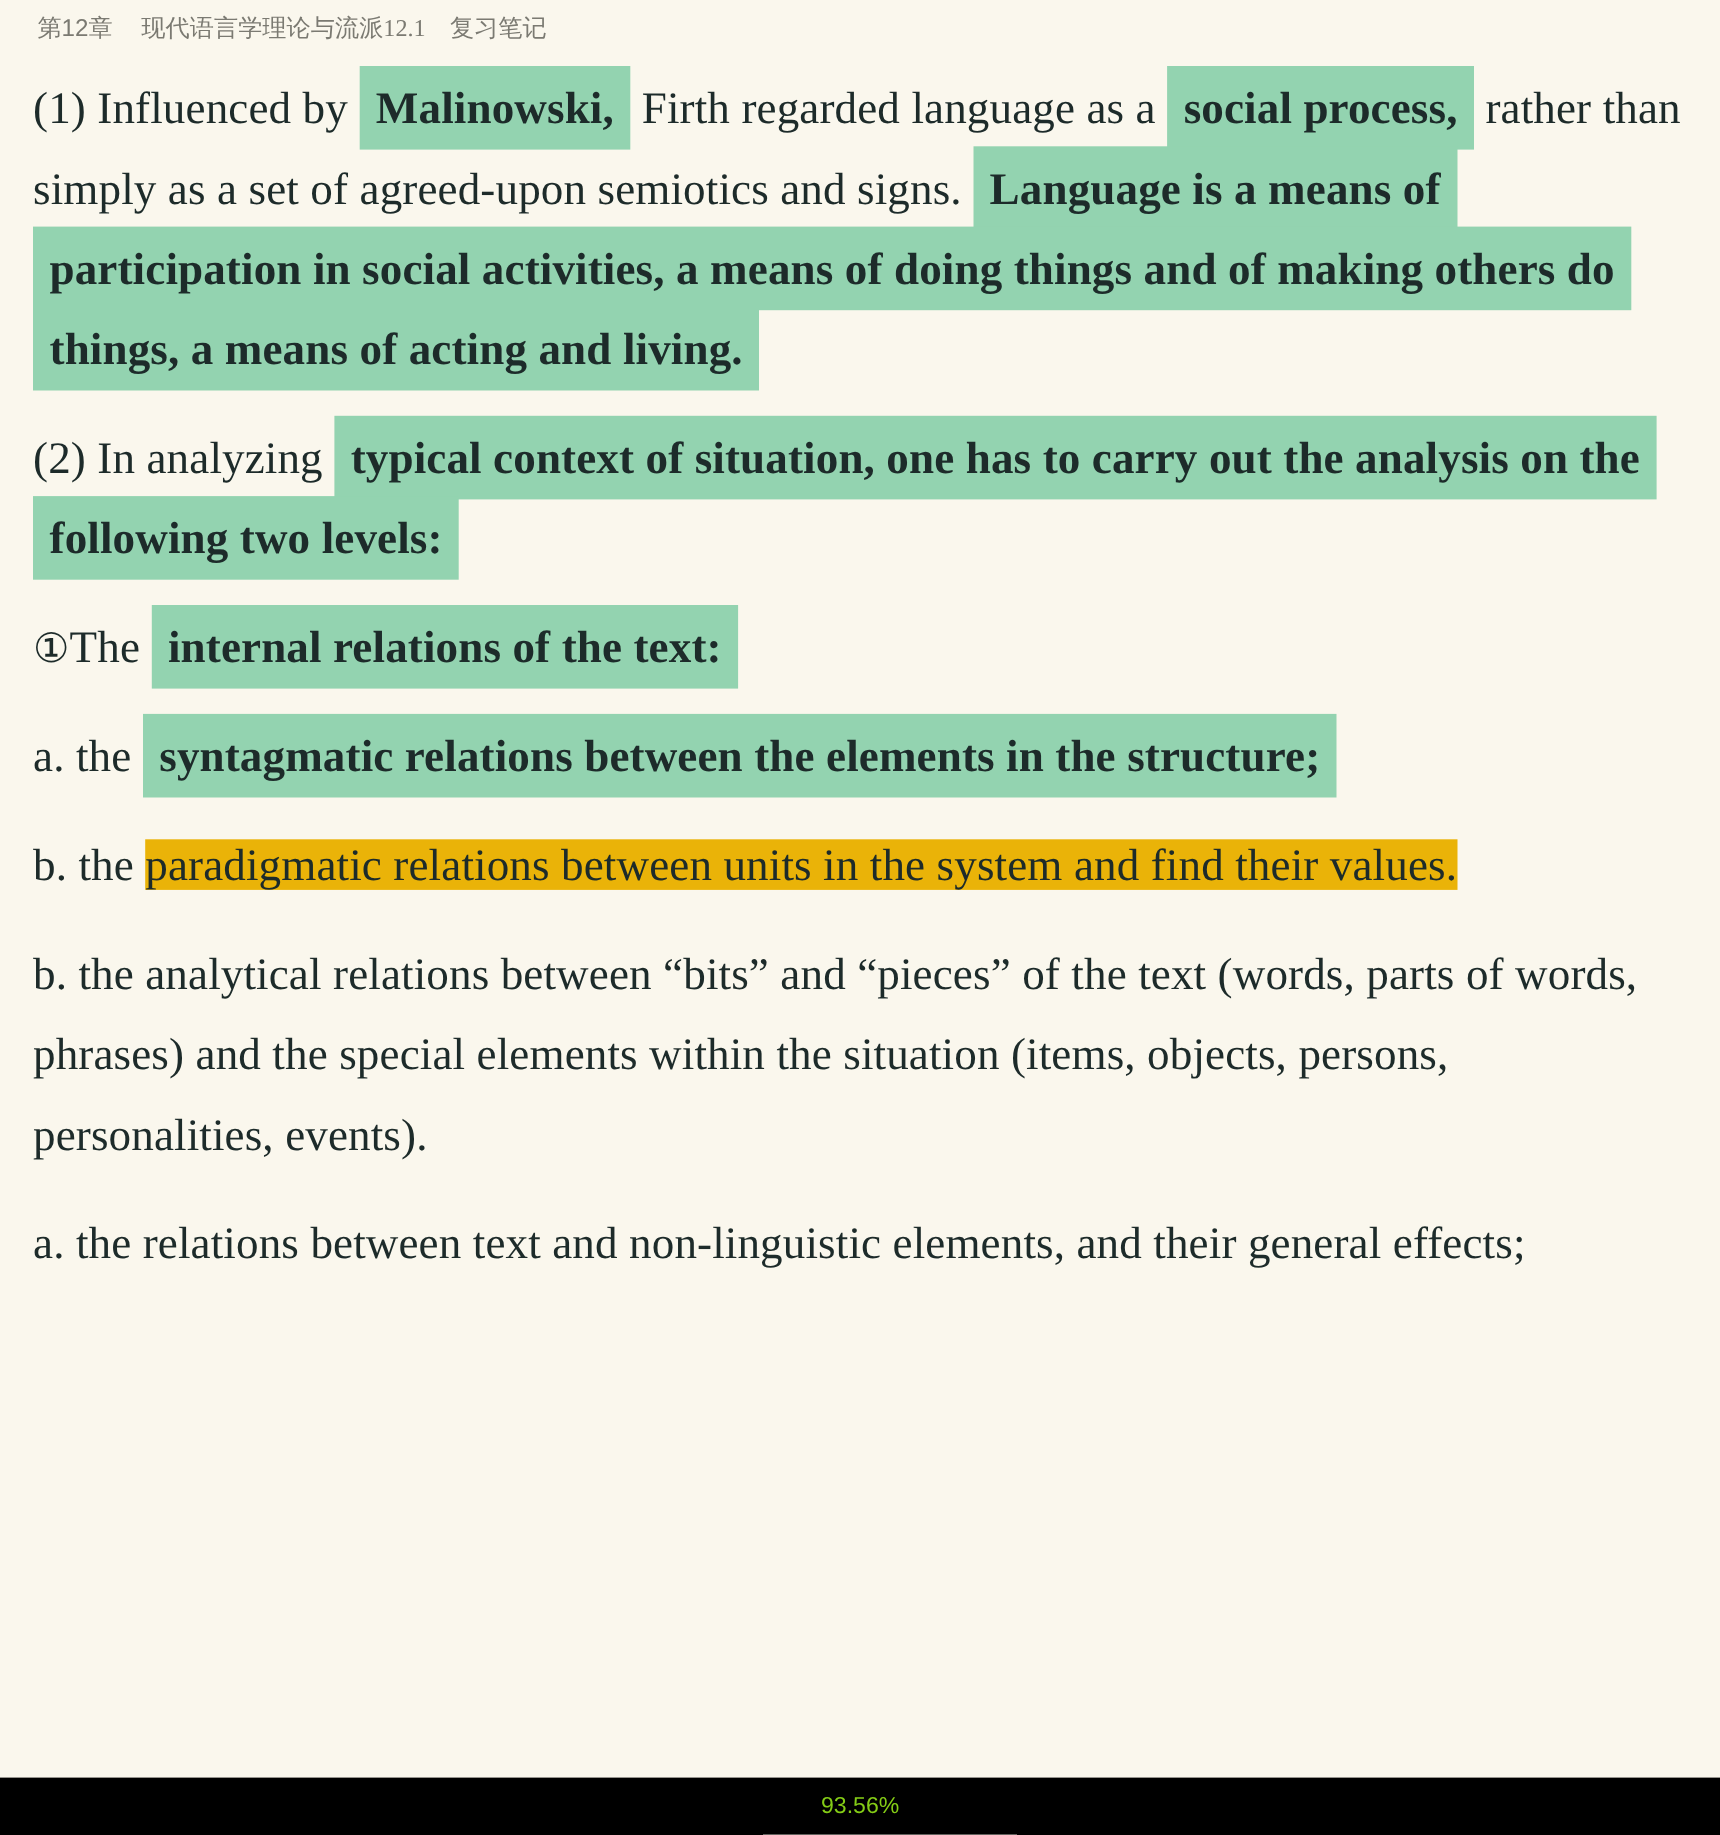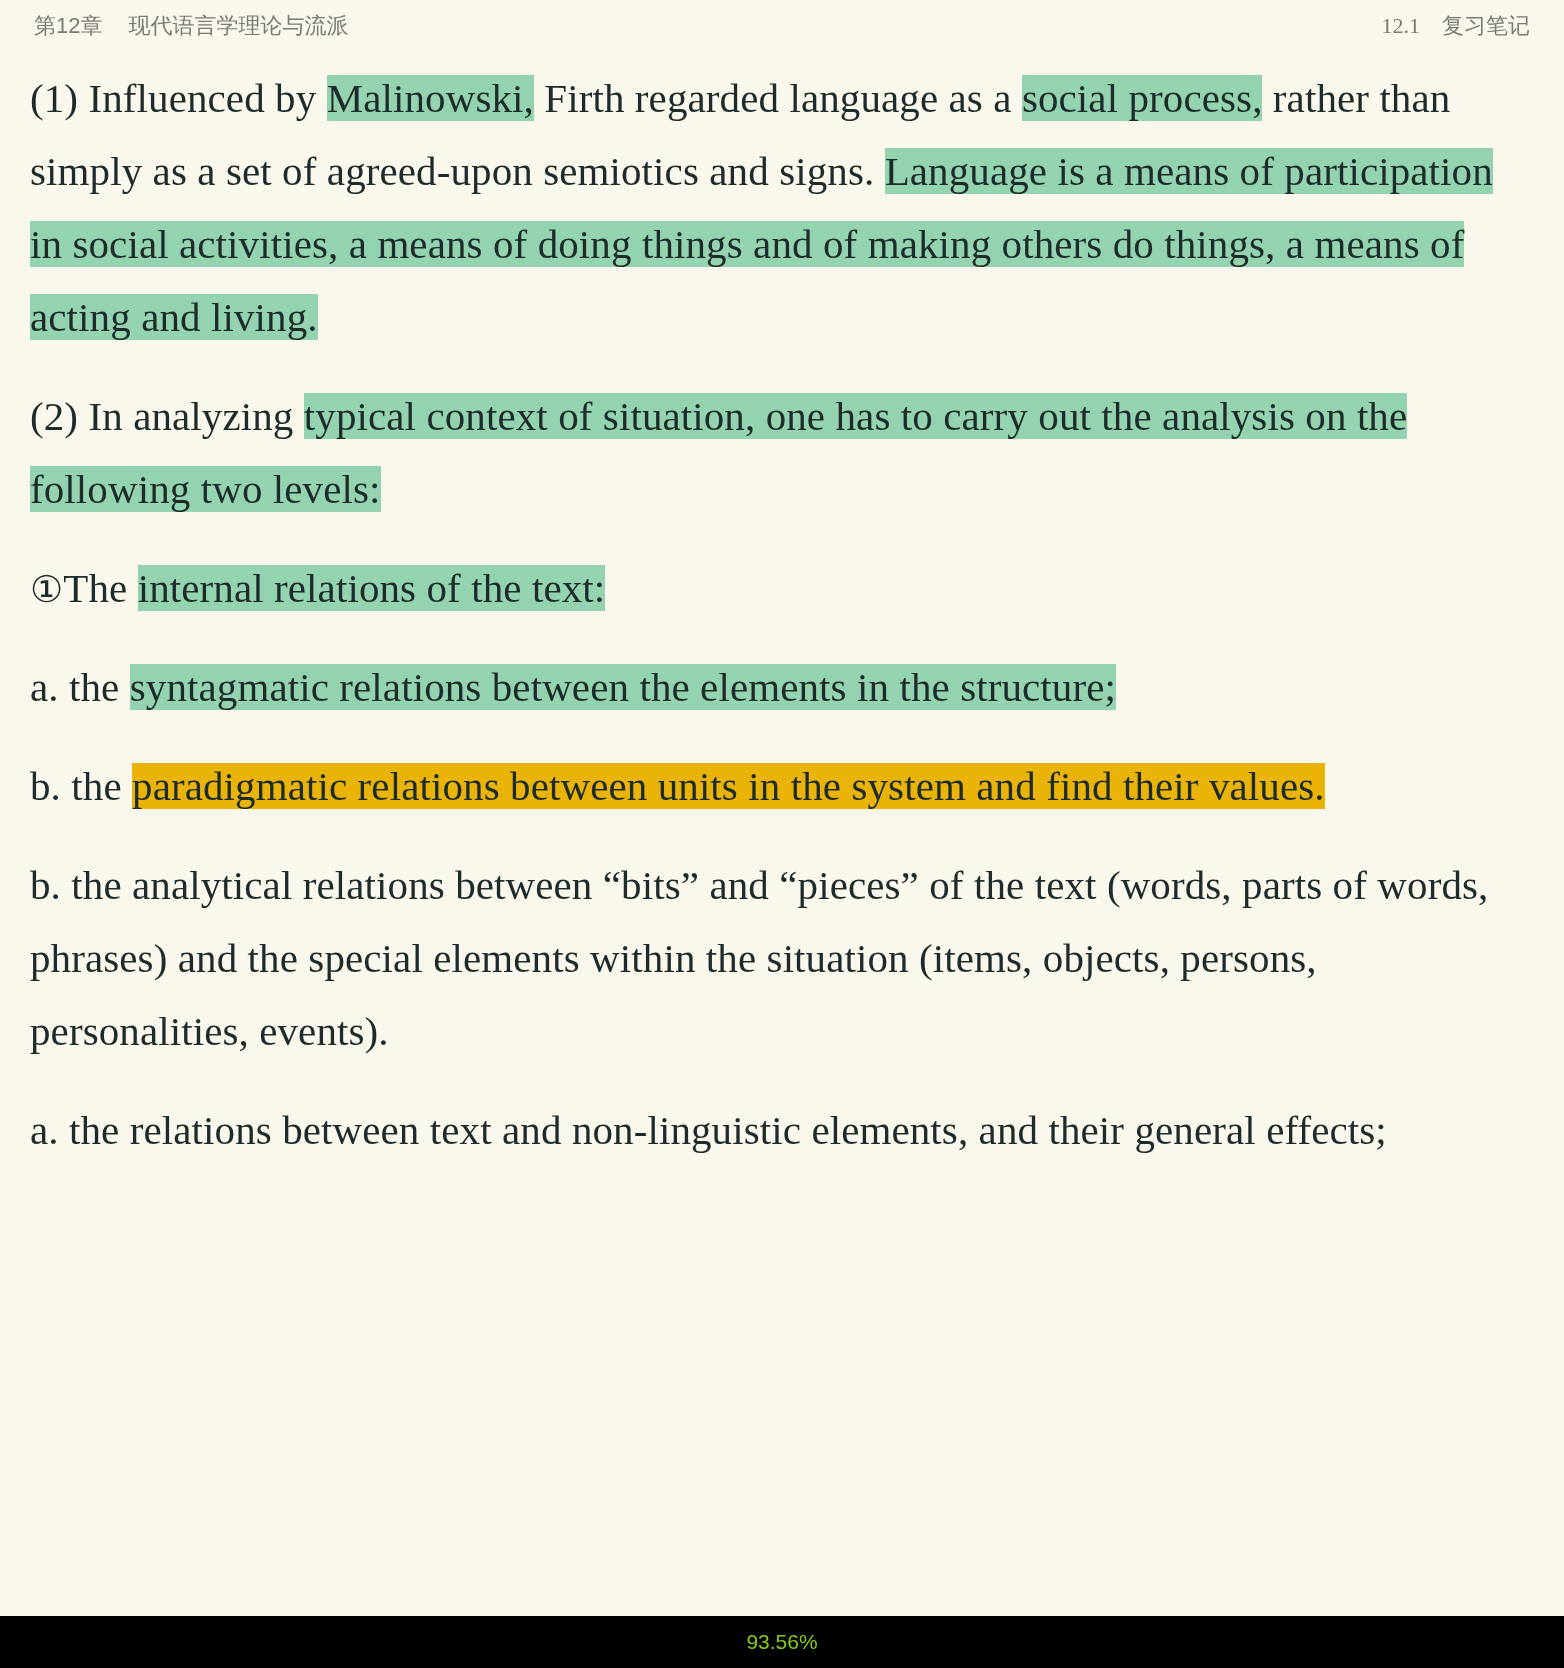--- a/index.html
+++ b/index.html
@@ -14,21 +14,20 @@
     font-family: "Liberation Serif", "DejaVu Serif", serif;
     color: #1d2b2a;
     overflow: hidden;
   }
 
   
   .header {
     height: 52px;
     display: flex;
     align-items: center;
-    justify-content: space-between;
     padding: 0 34px;
     box-sizing: border-box;
     font-family: "Liberation Sans", "DejaVu Sans", sans-serif;
     font-size: 22px;
     color: #7b7a72;
     background: #faf7ed;
   }
   .header .left  { display: flex; align-items: baseline; }
   .header .right { display: flex; align-items: baseline; }
   .header .chapter-num { margin-right: 26px; }
@@ -48,22 +47,23 @@
     font-size: 41px;
     line-height: 1.78;
     margin: 0 0 26px 0;
     letter-spacing: 0.1px;
   }
   .para:last-child { margin-bottom: 0; }
 
   mark.hl-green {
     background: #93d3b0;
     color: inherit;
-    padding: 0;
+    padding: 15px;
     box-decoration-break: clone;
+    font-weight: bold;
     -webkit-box-decoration-break: clone;
   }
   mark.hl-tan {
     background: #eab308;
     color: inherit;
     padding: 0;
     box-decoration-break: clone;
     -webkit-box-decoration-break: clone;
   }
   .circnum {

